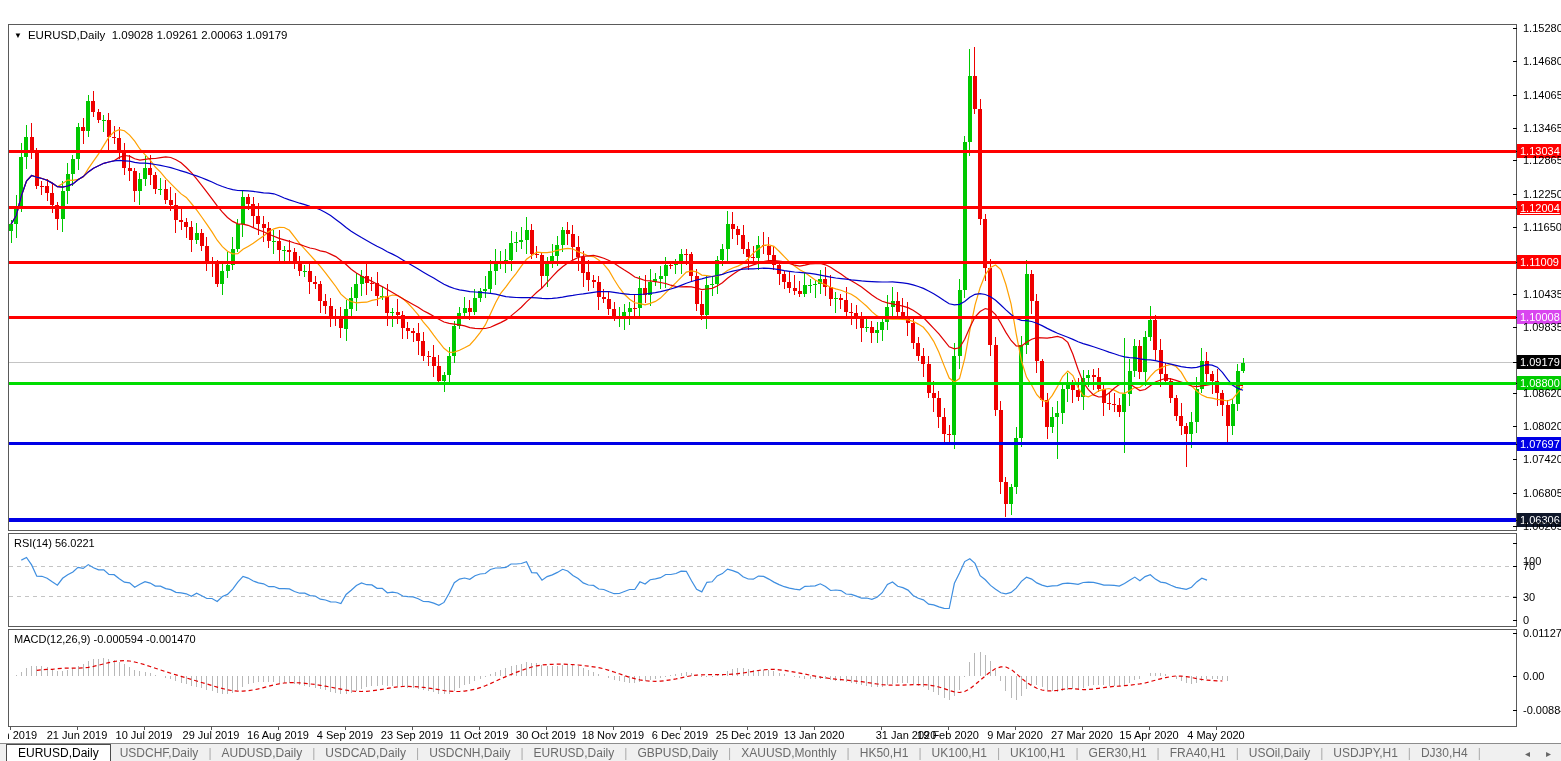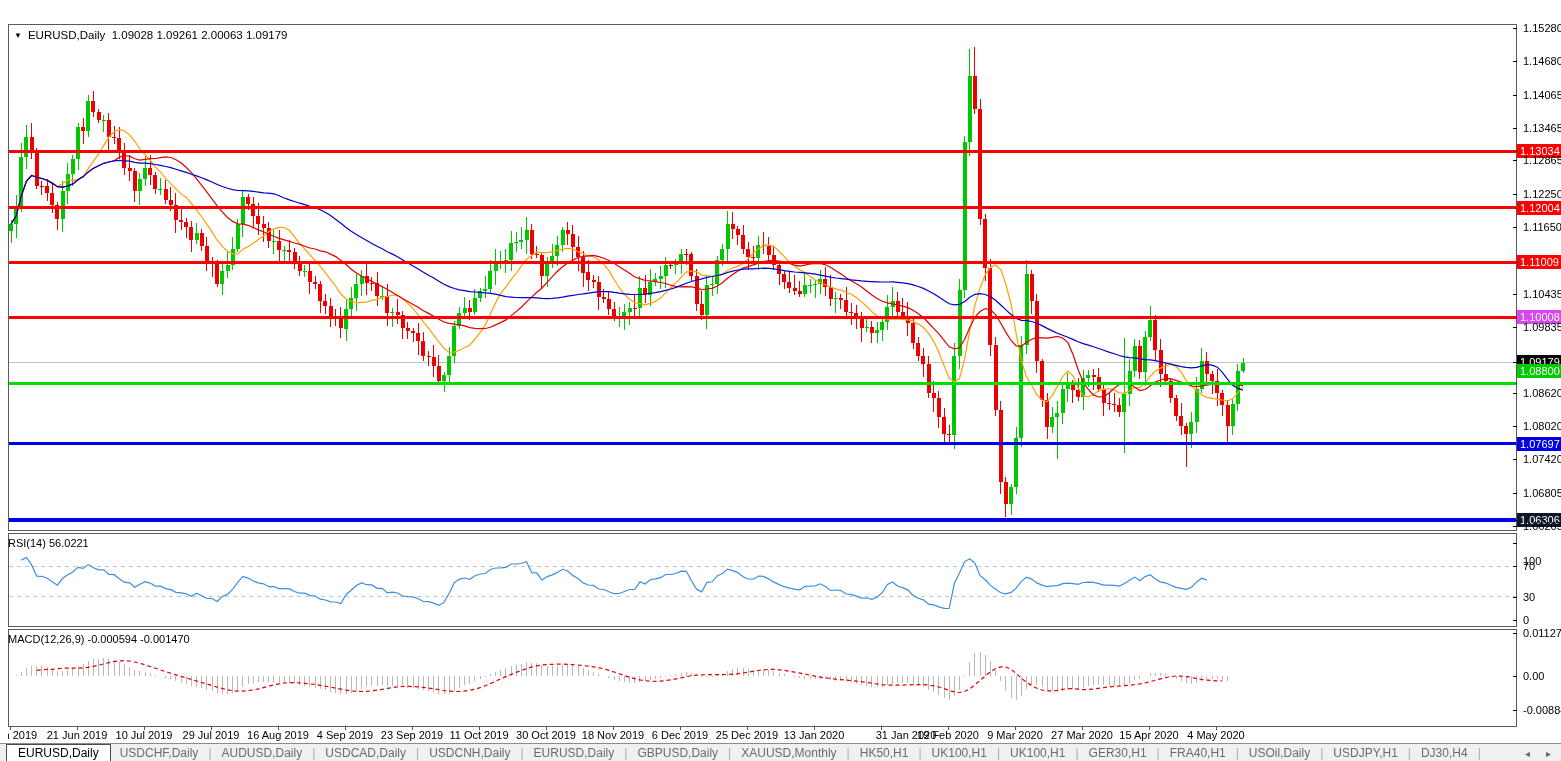--- a/index.html
+++ b/index.html
@@ -19,21 +19,21 @@
   .panel { position:absolute; left:8px; width:1509px; background:#fff;
     border:1px solid #5a5a5a; overflow:hidden; }
   #main-panel { top:24px; height:507px; }
   #rsi-panel  { top:533px; height:94px; }
   #macd-panel { top:629px; height:98px; }
   .panel svg { position:absolute; left:0; top:0; }
 
   #chart-title { position:absolute; left:14px; top:29px; font-size:11.5px; color:#000;
     white-space:nowrap; z-index:5; }
   #chart-title .tri { font-size:8px; position:relative; top:-1px; margin-right:6px; cursor:pointer; }
-  .ind-label { position:absolute; left:8px; font-size:11px; color:#000; z-index:5; white-space:nowrap; }
+  .ind-label { position:absolute; left:14px; font-size:11px; color:#000; z-index:5; white-space:nowrap; }
   #rsi-label  { top:537px; }
   #macd-label { top:633px; }
 
   
   #y-axis { position:absolute; left:1517px; top:0; width:44px; height:761px; }
   .ylab { position:absolute; left:6px; font-size:11px; color:#000; white-space:nowrap; }
   .ylab-box { position:absolute; left:0; font-size:11px; height:14px; line-height:14px;
     padding:0 3px; width:44px; white-space:nowrap; }
   .ytick { position:absolute; left:-4px; width:4px; height:1px; background:#000; }
 
@@ -872,35 +872,35 @@
       <div class="ylab" style="top: 89px; color: rgb(0, 0, 0);">1.14065</div>
       <div class="ytick" style="top: 128px;"></div>
       <div class="ylab" style="top: 122px; color: rgb(0, 0, 0);">1.13465</div>
       <div class="ytick" style="top: 151px;"></div>
       <div class="ylab-box" style="top: 144px; background: rgb(255, 0, 0); color: rgb(255, 255, 255);">1.13034</div>
       <div class="ytick" style="top: 160px;"></div>
       <div class="ylab" style="top: 154px; color: rgb(0, 0, 0);">1.12865</div>
       <div class="ytick" style="top: 194px;"></div>
       <div class="ylab" style="top: 188px; color: rgb(0, 0, 0);">1.12250</div>
       <div class="ytick" style="top: 208px;"></div>
-      <div class="ylab-box" style="top: 201px; background: rgb(255, 0, 0); color: rgb(255, 255, 255);">1.12004</div>
+      <div class="ylab-box" style="top: 201px; background: rgb(255, 0, 0); color: rgb(255, 255, 255); text-decoration: underline;">1.12004</div>
       <div class="ytick" style="top: 227px;"></div>
       <div class="ylab" style="top: 221px; color: rgb(0, 0, 0);">1.11650</div>
       <div class="ytick" style="top: 262px;"></div>
       <div class="ylab-box" style="top: 255px; background: rgb(255, 0, 0); color: rgb(255, 255, 255);">1.11009</div>
       <div class="ytick" style="top: 294px;"></div>
       <div class="ylab" style="top: 288px; color: rgb(0, 0, 0);">1.10435</div>
       <div class="ytick" style="top: 317px;"></div>
       <div class="ylab-box" style="top: 310px; background: #d946ef; color: rgb(255, 255, 255);">1.10008</div>
       <div class="ytick" style="top: 327px;"></div>
       <div class="ylab" style="top: 321px; color: rgb(0, 0, 0);">1.09835</div>
       <div class="ytick" style="top: 362px;"></div>
       <div class="ylab-box" style="top: 355px; background: rgb(0, 0, 0); color: rgb(255, 255, 255);">1.09179</div>
       <div class="ytick" style="top: 383px;"></div>
-      <div class="ylab-box" style="top: 364px; background: rgb(0, 204, 0); color: rgb(255, 255, 255); text-align: right;">1.08800</div>
+      <div class="ylab-box" style="top: 376px; background: rgb(0, 204, 0); color: rgb(255, 255, 255); text-align: right;">1.08800</div>
       <div class="ytick" style="top: 393px;"></div>
       <div class="ylab" style="top: 387px; color: rgb(0, 0, 0);">1.08620</div>
       <div class="ytick" style="top: 426px;"></div>
       <div class="ylab" style="top: 420px; color: rgb(0, 0, 0);">1.08020</div>
       <div class="ytick" style="top: 444px;"></div>
       <div class="ylab-box" style="top: 437px; background: rgb(0, 0, 230); color: rgb(255, 255, 255);">1.07697</div>
       <div class="ytick" style="top: 459px;"></div>
       <div class="ylab" style="top: 453px; color: rgb(0, 0, 0);">1.07420</div>
       <div class="ytick" style="top: 493px;"></div>
       <div class="ylab" style="top: 487px; color: rgb(0, 0, 0);">1.06805</div>

